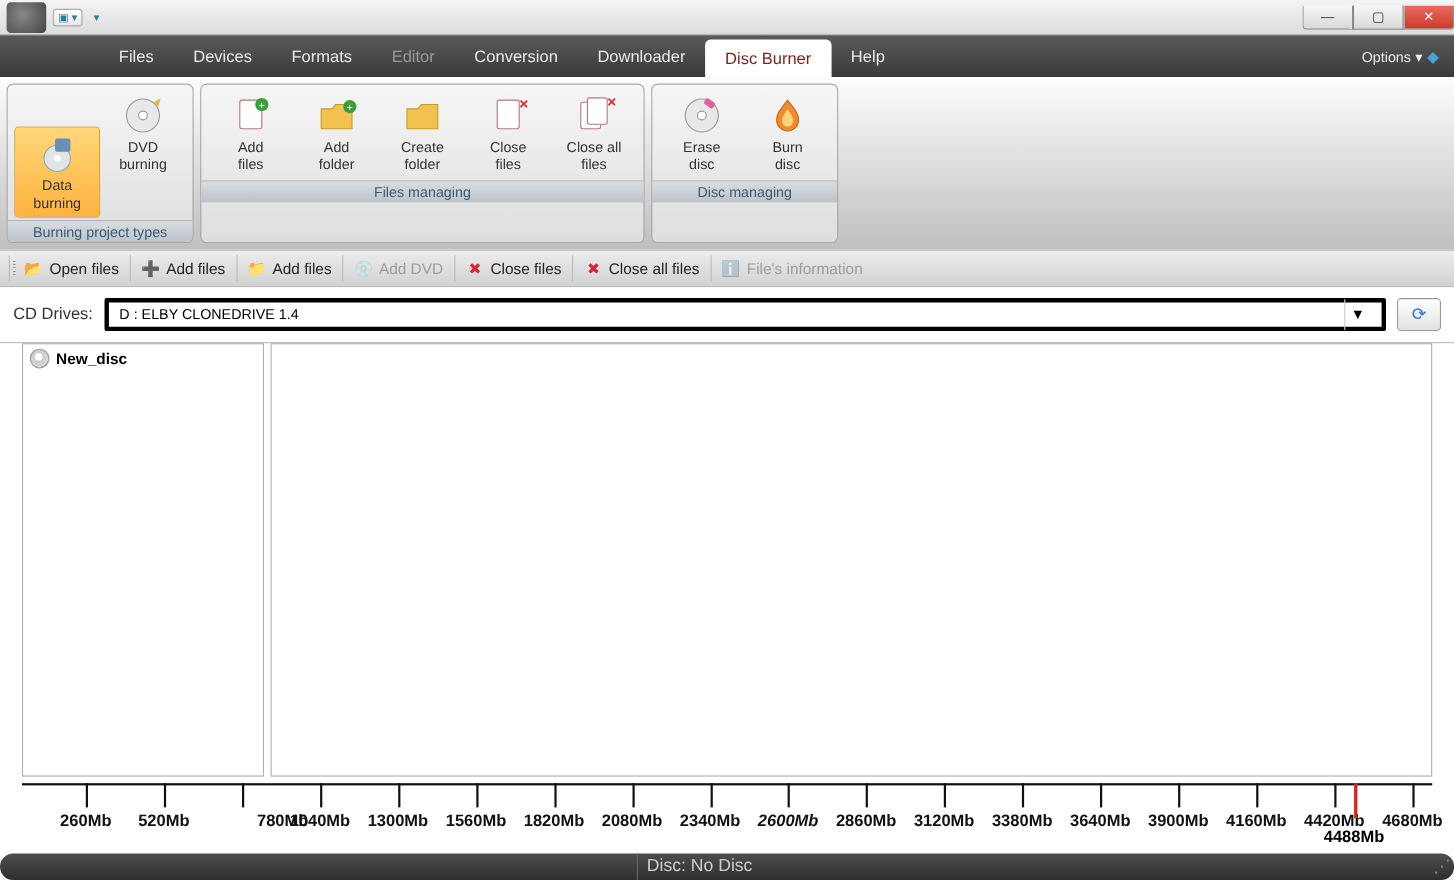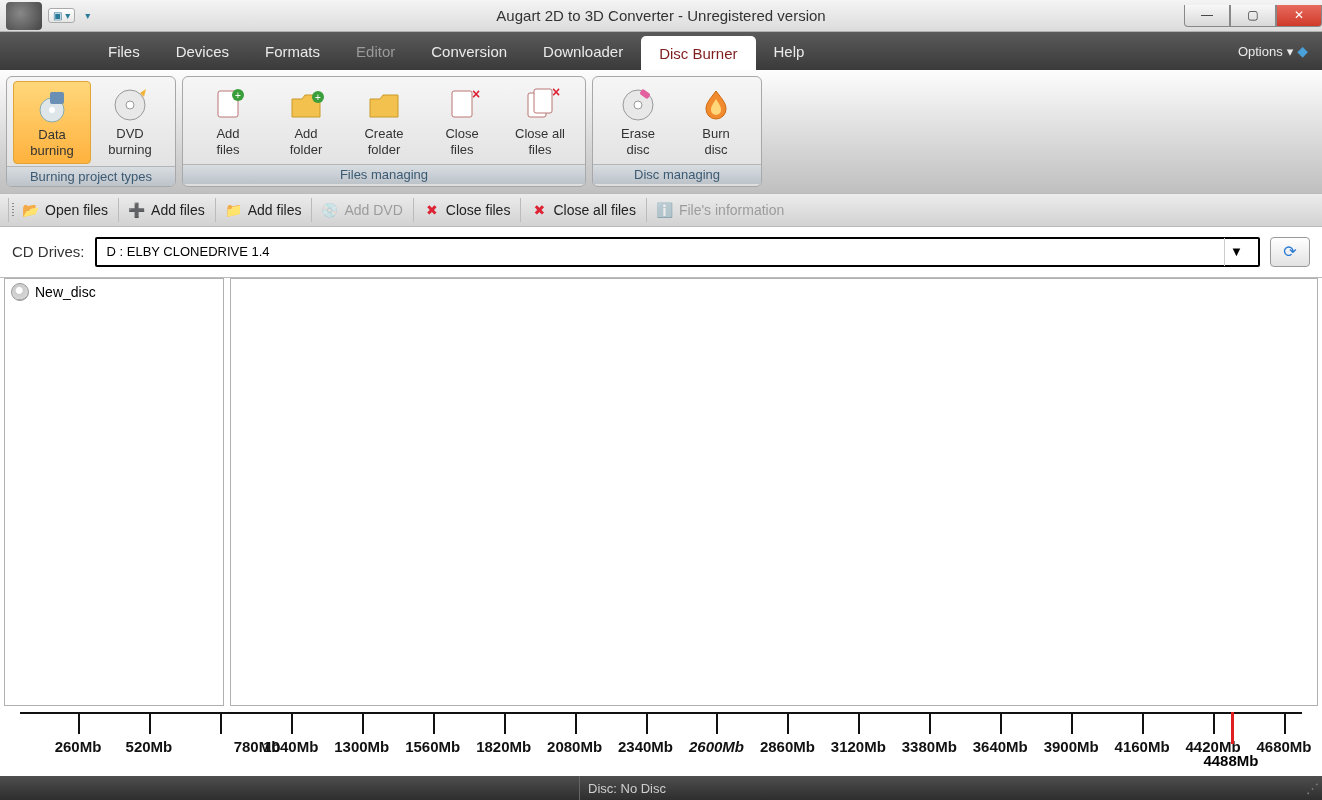--- a/index.html
+++ b/index.html
@@ -110,20 +110,21 @@
   .ribbon-btn {
     width:78px;
     text-align:center;
     padding:4px 2px;
     display:flex; flex-direction:column; align-items:center; gap:2px;
     border-radius:4px;
   }
   .ribbon-btn.active {
     background:linear-gradient(#ffd77a,#ffb23e);
     border:1px solid #e0a437;
+    margin-top:34px;
   }
   .ribbon-icon {
     width:40px; height:40px;
     display:flex; align-items:center; justify-content:center;
   }
   .ribbon-label1 { font-size:13px; color:#333; line-height:1.1;}
   .ribbon-label2 { font-size:13px; color:#333; line-height:1.1;}
 
   
   .toolbar {
@@ -149,21 +150,21 @@
   
   .drive-row {
     display:flex; align-items:center;
     padding:10px 12px;
     gap:10px;
     border-bottom:1px solid #bbb;
   }
   .drive-label { font-size:15px; color:#333; }
   .drive-select {
     flex:1; height:30px;
-    border:2px solid #000000; border-radius:2px;
+    border:4px solid #000000; border-radius:2px;
     display:flex; align-items:center;
     padding:0 10px;
     background:#fff;
     justify-content:space-between;
     text-align:center;
   }
   .drive-select-arrow {
     width:24px; height:28px; border-left:1px solid #ccc;
     display:flex; align-items:center; justify-content:center;
   }
@@ -171,23 +172,24 @@
     width:40px; height:30px;
     border:1px solid #999; border-radius:4px;
     display:flex; align-items:center; justify-content:center;
     background:linear-gradient(#fff,#e2e2e2);
     color:#2a7ad4; font-size:16px;
   }
 
   
   .main {
     flex:1; display:flex;
-    padding:0 4px;
+    padding:0 20px;
     gap:6px;
     min-height:0;
+    font-weight:bold;
   }
   .side-panel {
     width:220px;
     border:1px solid #b0b0b0;
     background:#fff;
     padding:4px 6px;
   }
   .tree-item { display:flex; align-items:center; gap:6px; font-size:14px; }
   .disc-glyph { width:18px; height:18px; border-radius:50%;
     background:radial-gradient(circle at 45% 40%, #fff 0 3px, #ccc 4px, #d8d8d8 9px, #aaa 9px);
@@ -227,38 +229,37 @@
   .tick.major { height:22px; }
   .tick-label { position:absolute; top:26px; transform:translateX(-50%); font-size:15px; font-weight:bold; color:#111; white-space:nowrap;}
   .used-marker { position:absolute; top:0; height:32px; width:3px; background:#e02020; }
   .used-label { position:absolute; top:40px; transform:translateX(-50%); font-size:15px; font-weight:bold; }
 
   
   .statusbar {
     height:24px;
     background:linear-gradient(#4e4e4e,#2e2e2e);
     display:flex; align-items:center;
-    color:#cfcfcf; font-size:13px;
+    color:#cfcfcf; font-size:16px;border-radius:12px;
   }
   .status-seg { width:580px; height:100%; border-right:1px solid #666; }
   .status-text { padding-left:8px; }
   .grip { margin-left:auto; padding-right:6px; color:#888; letter-spacing:-3px; }
 
   svg { display:block; }
 </style>
 </head>
 <body>
 
 <div class="titlebar">
   <div class="titlebar-left">
     <div class="app-logo"></div>
     <div class="mini-drop">▣ ▾</div>
     <div class="mini-drop" style="border:none;background:none;">▾</div>
   </div>
-  <div class="titlebar-title">Augart 2D to 3D Converter - Unregistered version</div>
   <div class="win-controls">
     <div class="win-btn">—</div>
     <div class="win-btn">▢</div>
     <div class="win-btn close">✕</div>
   </div>
 </div>
 
 <div class="menubar">
   <div class="menu-item">Files</div>
   <div class="menu-item">Devices</div>

